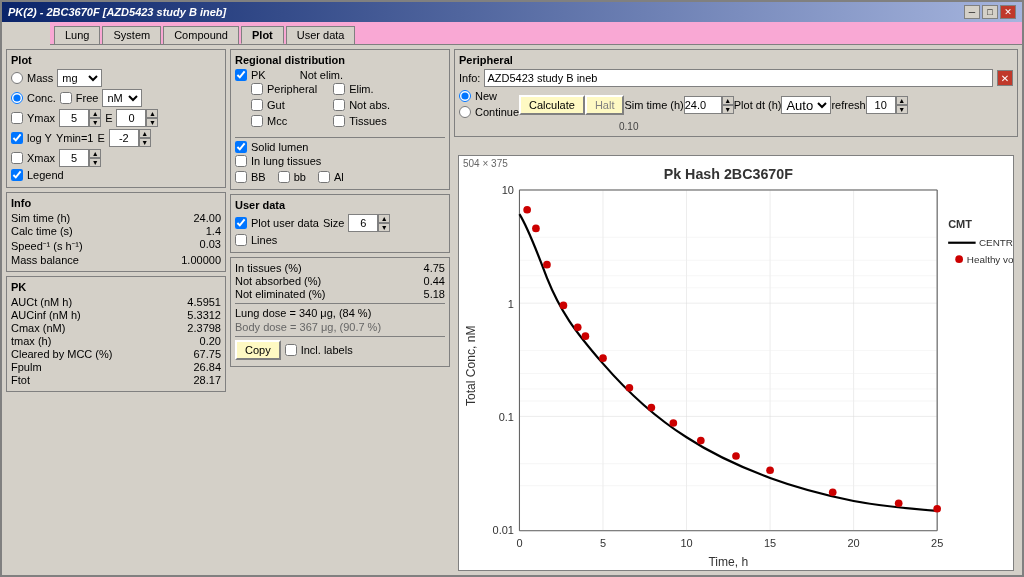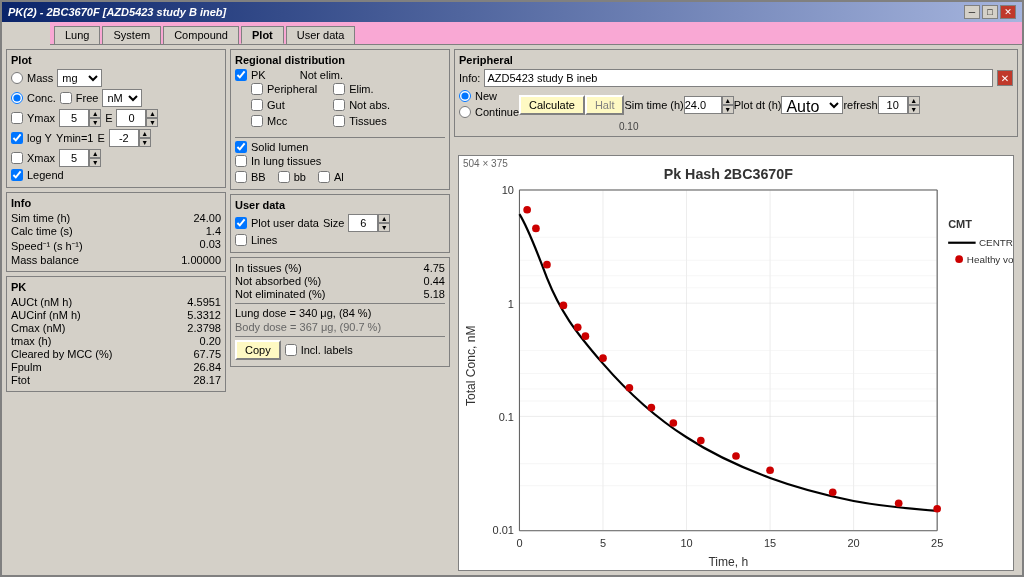--- a/index.html
+++ b/index.html
@@ -501,21 +501,21 @@
           <span>Sim time (h)</span>
           <div class="spin-box">
             <input type="text" style="width: 38px; height: 18px; border: 1px solid rgb(128, 128, 128); background: white; font-size: 11px;" value="24.0">
             <div class="spin-btns">
               <div class="spin-btn">▲</div>
               <div class="spin-btn">▼</div>
             </div>
           </div>
 
           <span>Plot dt (h)</span>
-          <select style="width:62px; height:18px; font-size:16px">
+          <select style="width:50px; height:18px; font-size:13px">
             <option>Auto</option>
           </select>
 
           <span>refresh</span>
           <div class="spin-box">
             <input type="text" style="width: 30px; height: 18px; border: 1px solid rgb(128, 128, 128); background: white; font-size: 11px; text-align: center;" value="10">
             <div class="spin-btns">
               <div class="spin-btn">▲</div>
               <div class="spin-btn">▼</div>
             </div>

